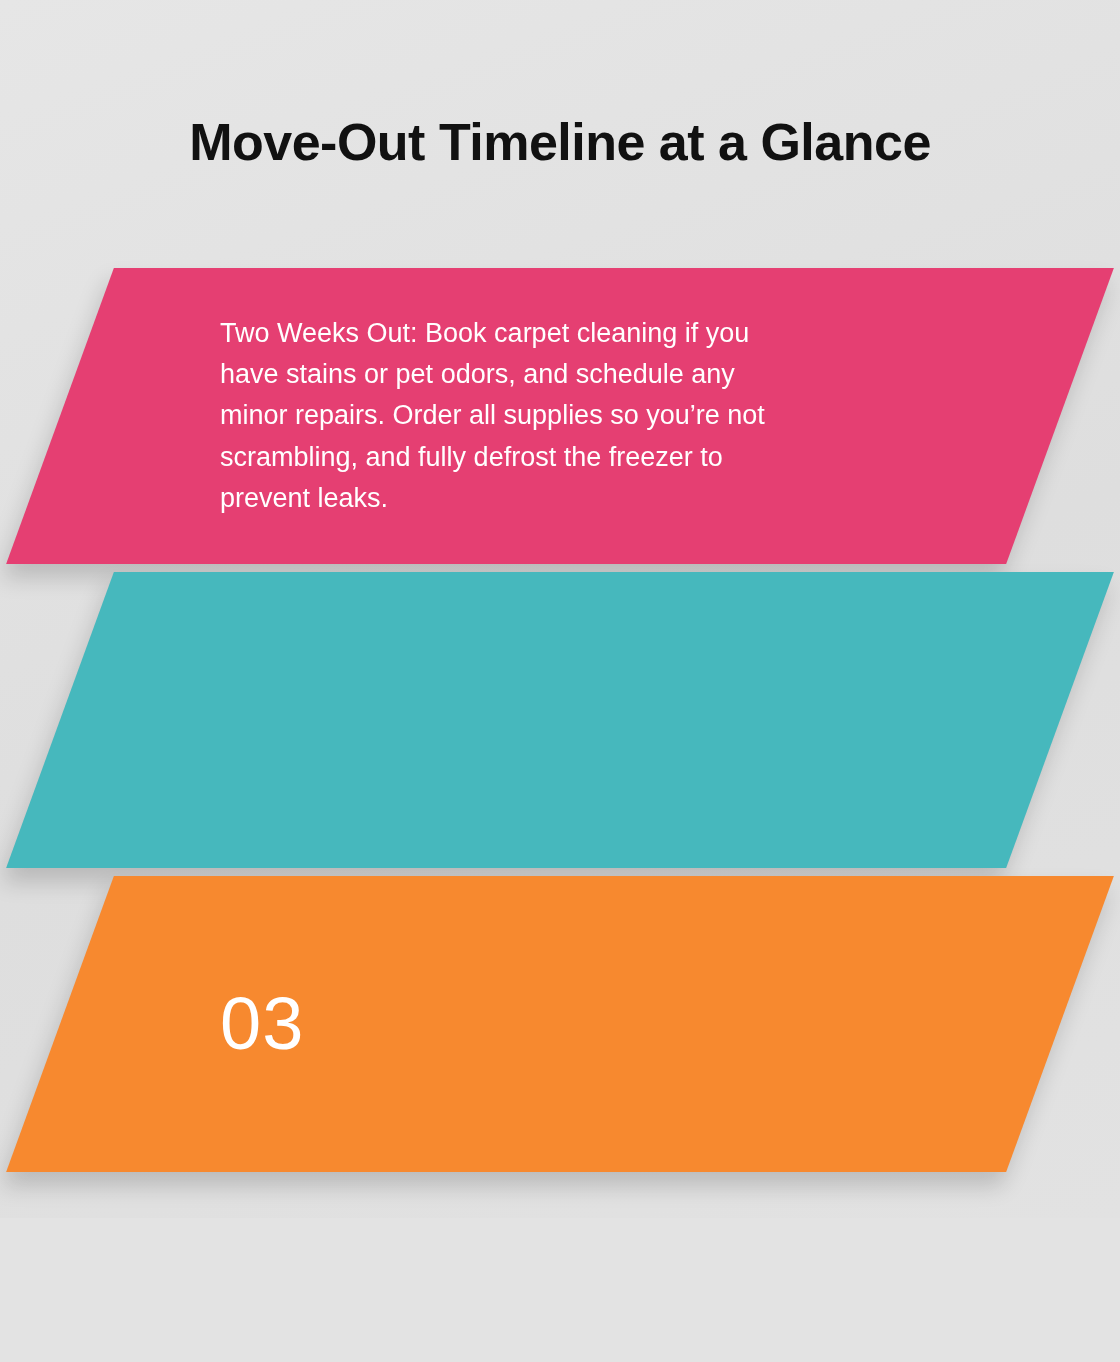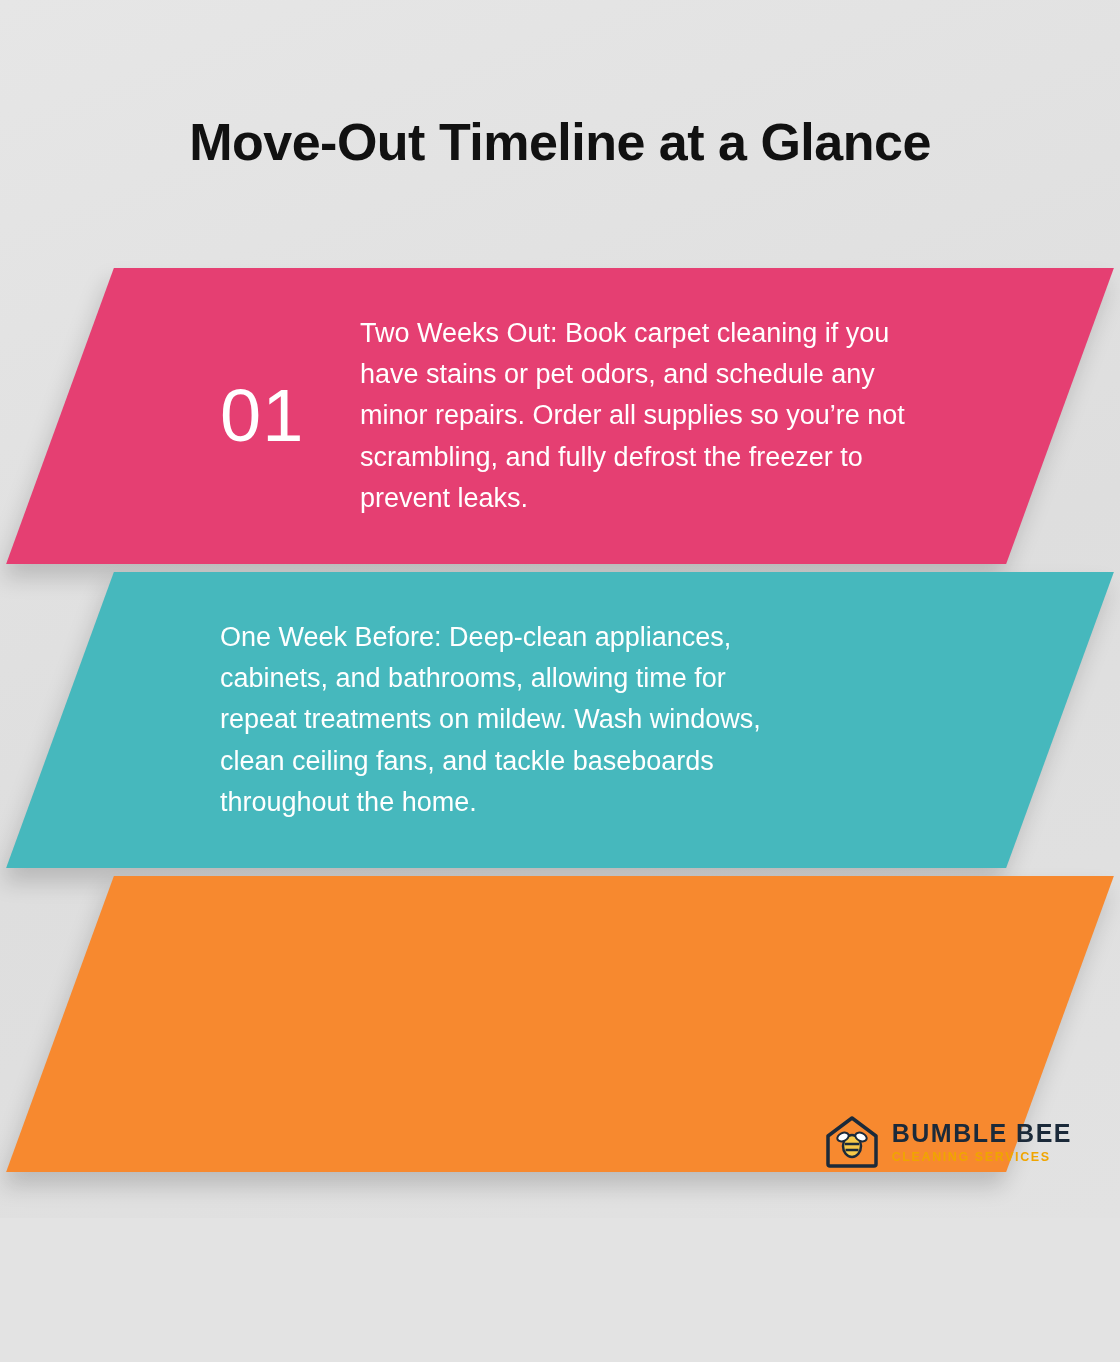--- a/index.html
+++ b/index.html
@@ -136,49 +136,33 @@
 
 <div class="infographic">
 
   <div class="title" style="color: rgb(17, 17, 17);">Move-Out Timeline at a Glance</div>
 
   <div class="steps">
 
     <div class="step">
       <div class="step-shape" id="shape1" style="background: rgb(229, 63, 114);"></div>
       <div class="step-content">
-        <div class="step-number">01</div>
         <div class="step-text">Two Weeks Out: Book carpet cleaning if you have stains or pet odors, and schedule any minor repairs. Order all supplies so you’re not scrambling, and fully defrost the freezer to prevent leaks.</div>
       </div>
     </div>
 
     <div class="step">
       <div class="step-shape" id="shape2" style="background: rgb(70, 184, 189);"></div>
       <div class="step-content">
-        <div class="step-text">One Week Before: Deep-clean appliances, cabinets, and bathrooms, allowing time for repeat treatments on mildew. Wash windows, clean ceiling fans, and tackle baseboards throughout the home.</div>
       </div>
     </div>
 
     <div class="step">
       <div class="step-shape" id="shape3" style="background: rgb(247, 137, 47);"></div>
       <div class="step-content">
+        <div class="step-number">03</div>
       </div>
     </div>
 
   </div>
 
-  <div class="logo">
-    <div class="logo-mark">
-      <svg width="56" height="56" viewBox="0 0 56 56" xmlns="http://www.w3.org/2000/svg">
-        <path d="M28 4 L52 22 L52 50 Q52 52 50 52 L6 52 Q4 52 4 50 L4 22 Z" fill="none" stroke="#1b2a3a" stroke-width="3.5" stroke-linejoin="round"></path>
-        <ellipse cx="28" cy="32" rx="9" ry="11" fill="#f7c948" stroke="#1b2a3a" stroke-width="2.5"></ellipse>
-        <path d="M21 30 H35 M21.5 36 H34.5" stroke="#1b2a3a" stroke-width="2.5"></path>
-        <ellipse cx="19" cy="23" rx="6" ry="4" fill="#ffffff" stroke="#1b2a3a" stroke-width="2" transform="rotate(-25 19 23)"></ellipse>
-        <ellipse cx="37" cy="23" rx="6" ry="4" fill="#ffffff" stroke="#1b2a3a" stroke-width="2" transform="rotate(25 37 23)"></ellipse>
-      </svg>
-    </div>
-    <div class="logo-text">
-      <div class="logo-title">BUMBLE BEE</div>
-      <div class="logo-sub">CLEANING SERVICES</div>
-    </div>
-  </div>
 
 </div>
 
 </body></html>

